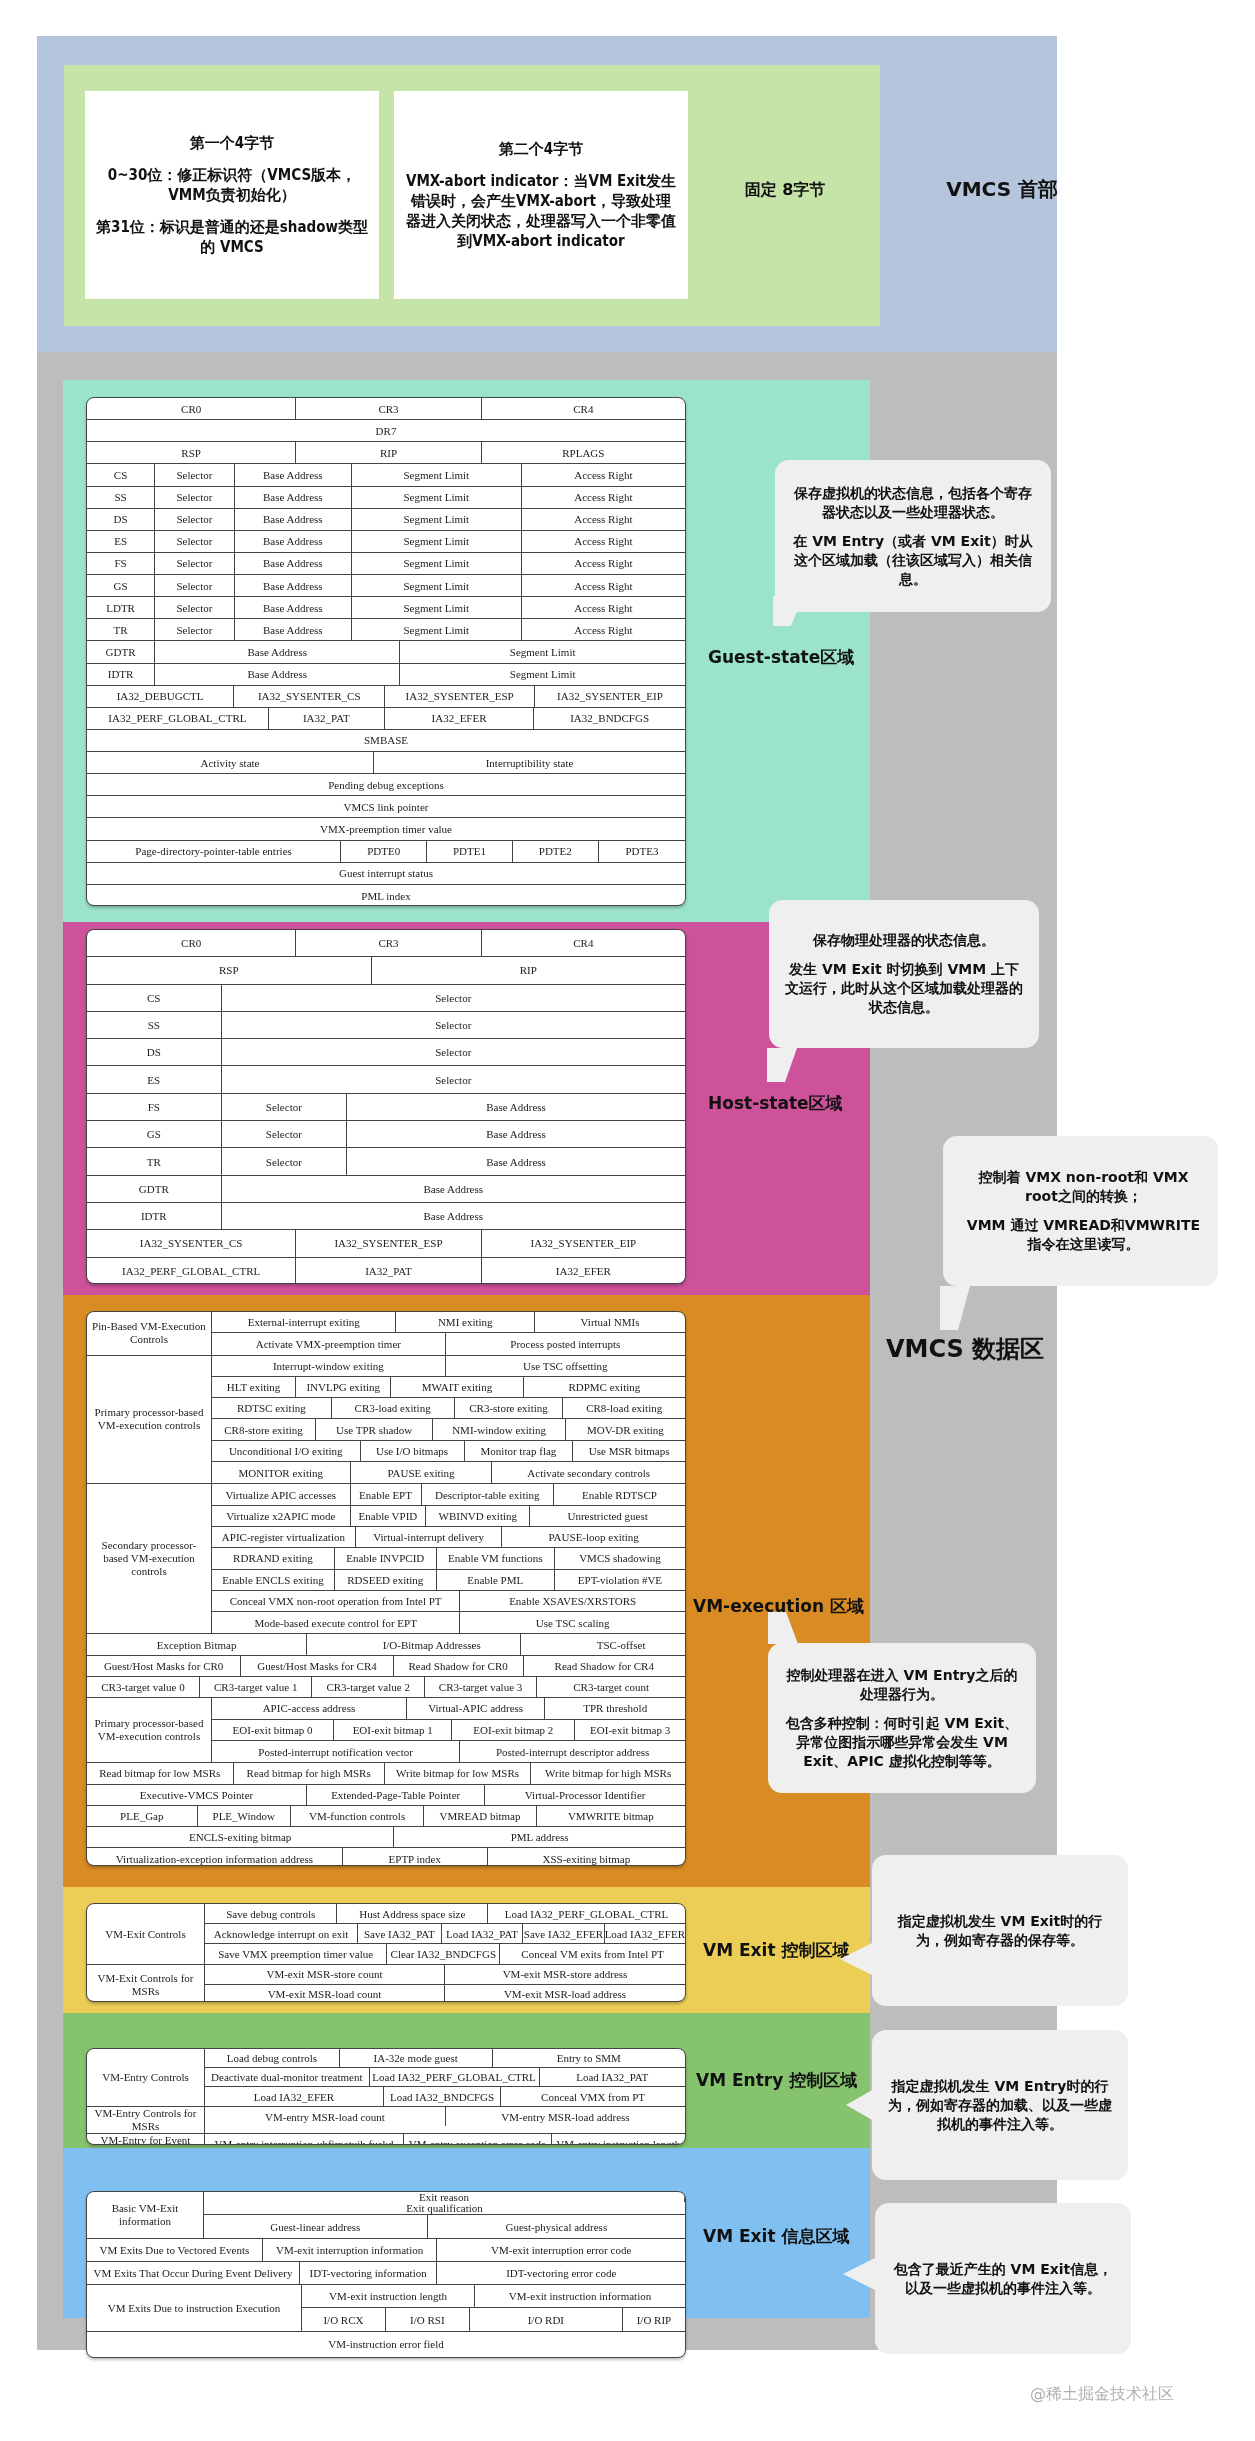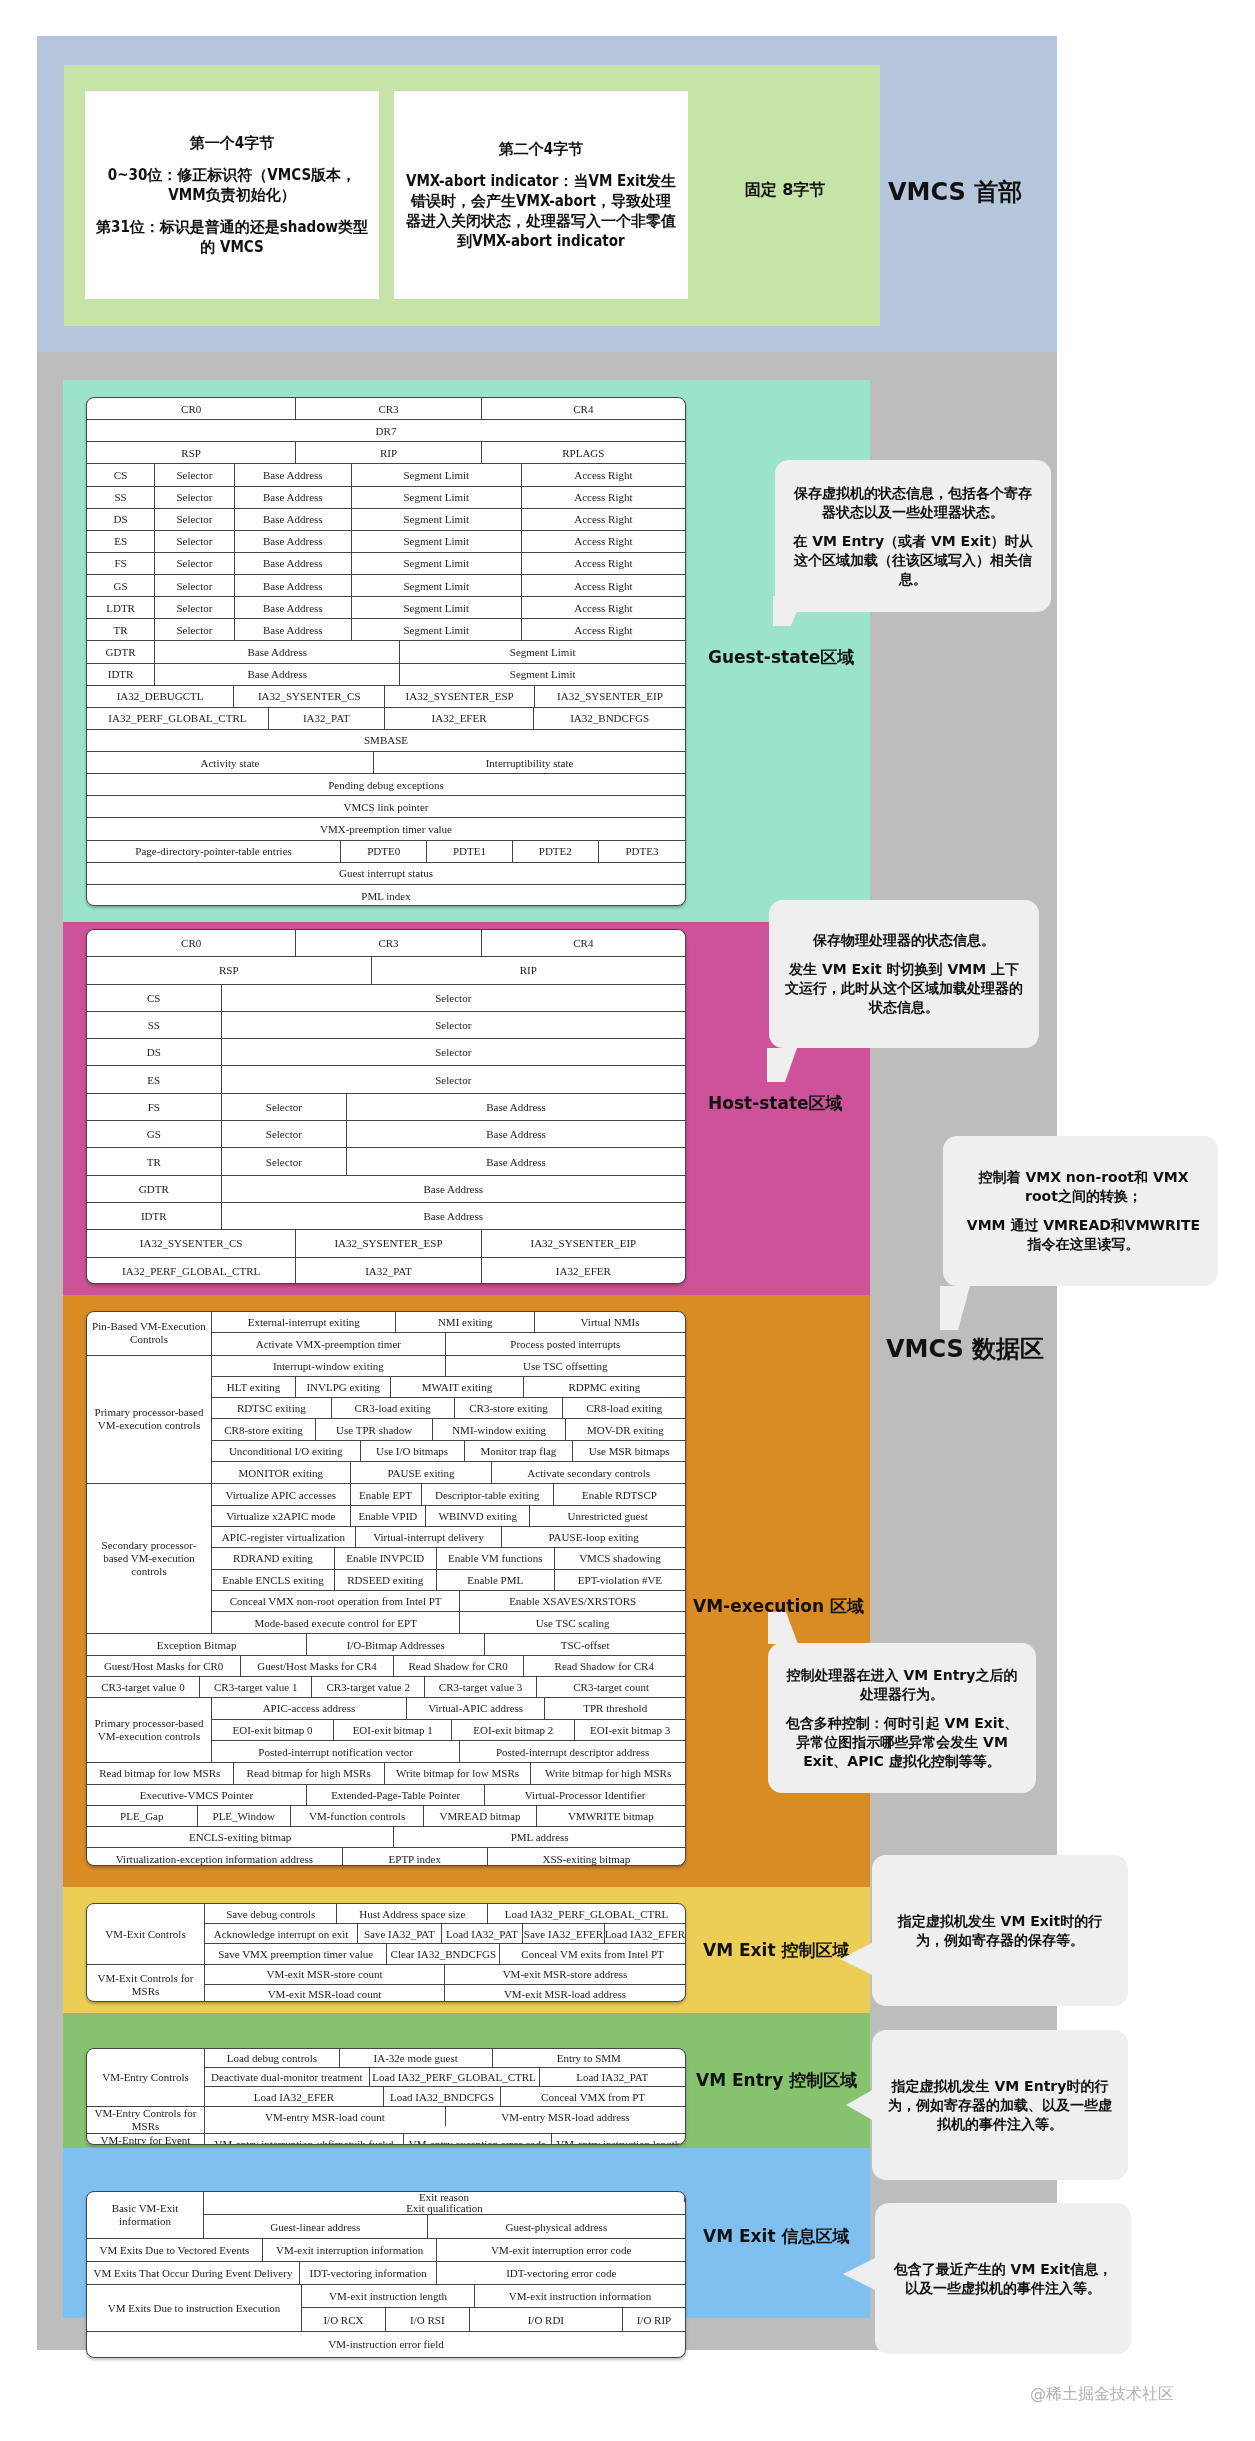--- a/index.html
+++ b/index.html
@@ -9,21 +9,21 @@
   .abs { position: absolute; }
 
   
   #hdr-outer { left: 37px; top: 36px; width: 1020px; height: 316px; background: #b5c6dc; }
   #hdr-inner { left: 64px; top: 65px; width: 816px; height: 261px; background: #c6e3a8; }
   .hdr-card { background: #fff; top: 91px; width: 294px; height: 208px; display: flex; flex-direction: column; justify-content: center; align-items: center; text-align: center; padding: 0 10px; font-family: "DejaVu Sans Condensed", "DejaVu Sans", sans-serif; font-weight: bold; font-size: 15px; line-height: 20px; }
   .hdr-card p { margin: 6px 0; }
   #hdr-card-1 { left: 85px; }
   #hdr-card-2 { left: 394px; }
   #hdr-fixed { left: 700px; top: 180px; width: 170px; text-align: center; font-weight: bold; font-size: 16px; }
-  #hdr-title { left: 888px; top: 176px; width: 170px; text-align: left; font-weight: bold; font-size: 24px; }
+  #hdr-title { left: 888px; top: 176px; width: 170px; text-align: right; font-weight: bold; font-size: 20px; }
 
   
   #data-outer { left: 37px; top: 352px; width: 1020px; height: 1998px; background: #bdbdbd; }
   #data-title { left: 880px; top: 1333px; width: 170px; text-align: center; font-weight: bold; font-size: 24px; }
 
   .sec { left: 63px; width: 807px; }
   #sec-guest { top: 380px; height: 542px; background: #9be3cd; }
   #sec-host  { top: 922px; height: 373px; background: #cd5299; }
   #sec-exec  { top: 1295px; height: 592px; background: #d98b24; }
   #sec-exit  { top: 1887px; height: 126px; background: #eccd55; }
@@ -362,21 +362,21 @@
         <div class="row" style="height: 21.3px;">
           <div class="cell" style="flex: 0 0 52.5%;">Conceal VMX non-root operation from Intel PT</div>
           <div class="cell" style="flex: 1 1 0%;">Enable XSAVES/XRSTORS</div>
         </div>
         <div class="row" style="height: 21.3px;">
           <div class="cell" style="flex: 0 0 52.5%;">Mode-based execute control for EPT</div>
           <div class="cell" style="flex: 1 1 0%;">Use TSC scaling</div>
         </div>
       </div>
     </div>
-    <div class="row" style="height: 21.3px;">
+    <div class="row" style="height: 21.3px; gap: 36px;">
       <div class="cell" style="flex: 0 0 36.8%;">Exception Bitmap</div>
       <div class="cell" style="flex: 0 0 29.8%;">I/O-Bitmap Addresses</div>
       <div class="cell" style="flex: 1 1 0%;">TSC-offset</div>
     </div>
     <div class="row" style="height: 21.3px;">
       <div class="cell" style="flex: 0 0 25.8%;">Guest/Host Masks for CR0</div>
       <div class="cell" style="flex: 0 0 25.5%;">Guest/Host Masks for CR4</div>
       <div class="cell" style="flex: 0 0 21.7%;">Read Shadow for CR0</div>
       <div class="cell" style="flex: 1 1 0%;">Read Shadow for CR4</div>
     </div>

